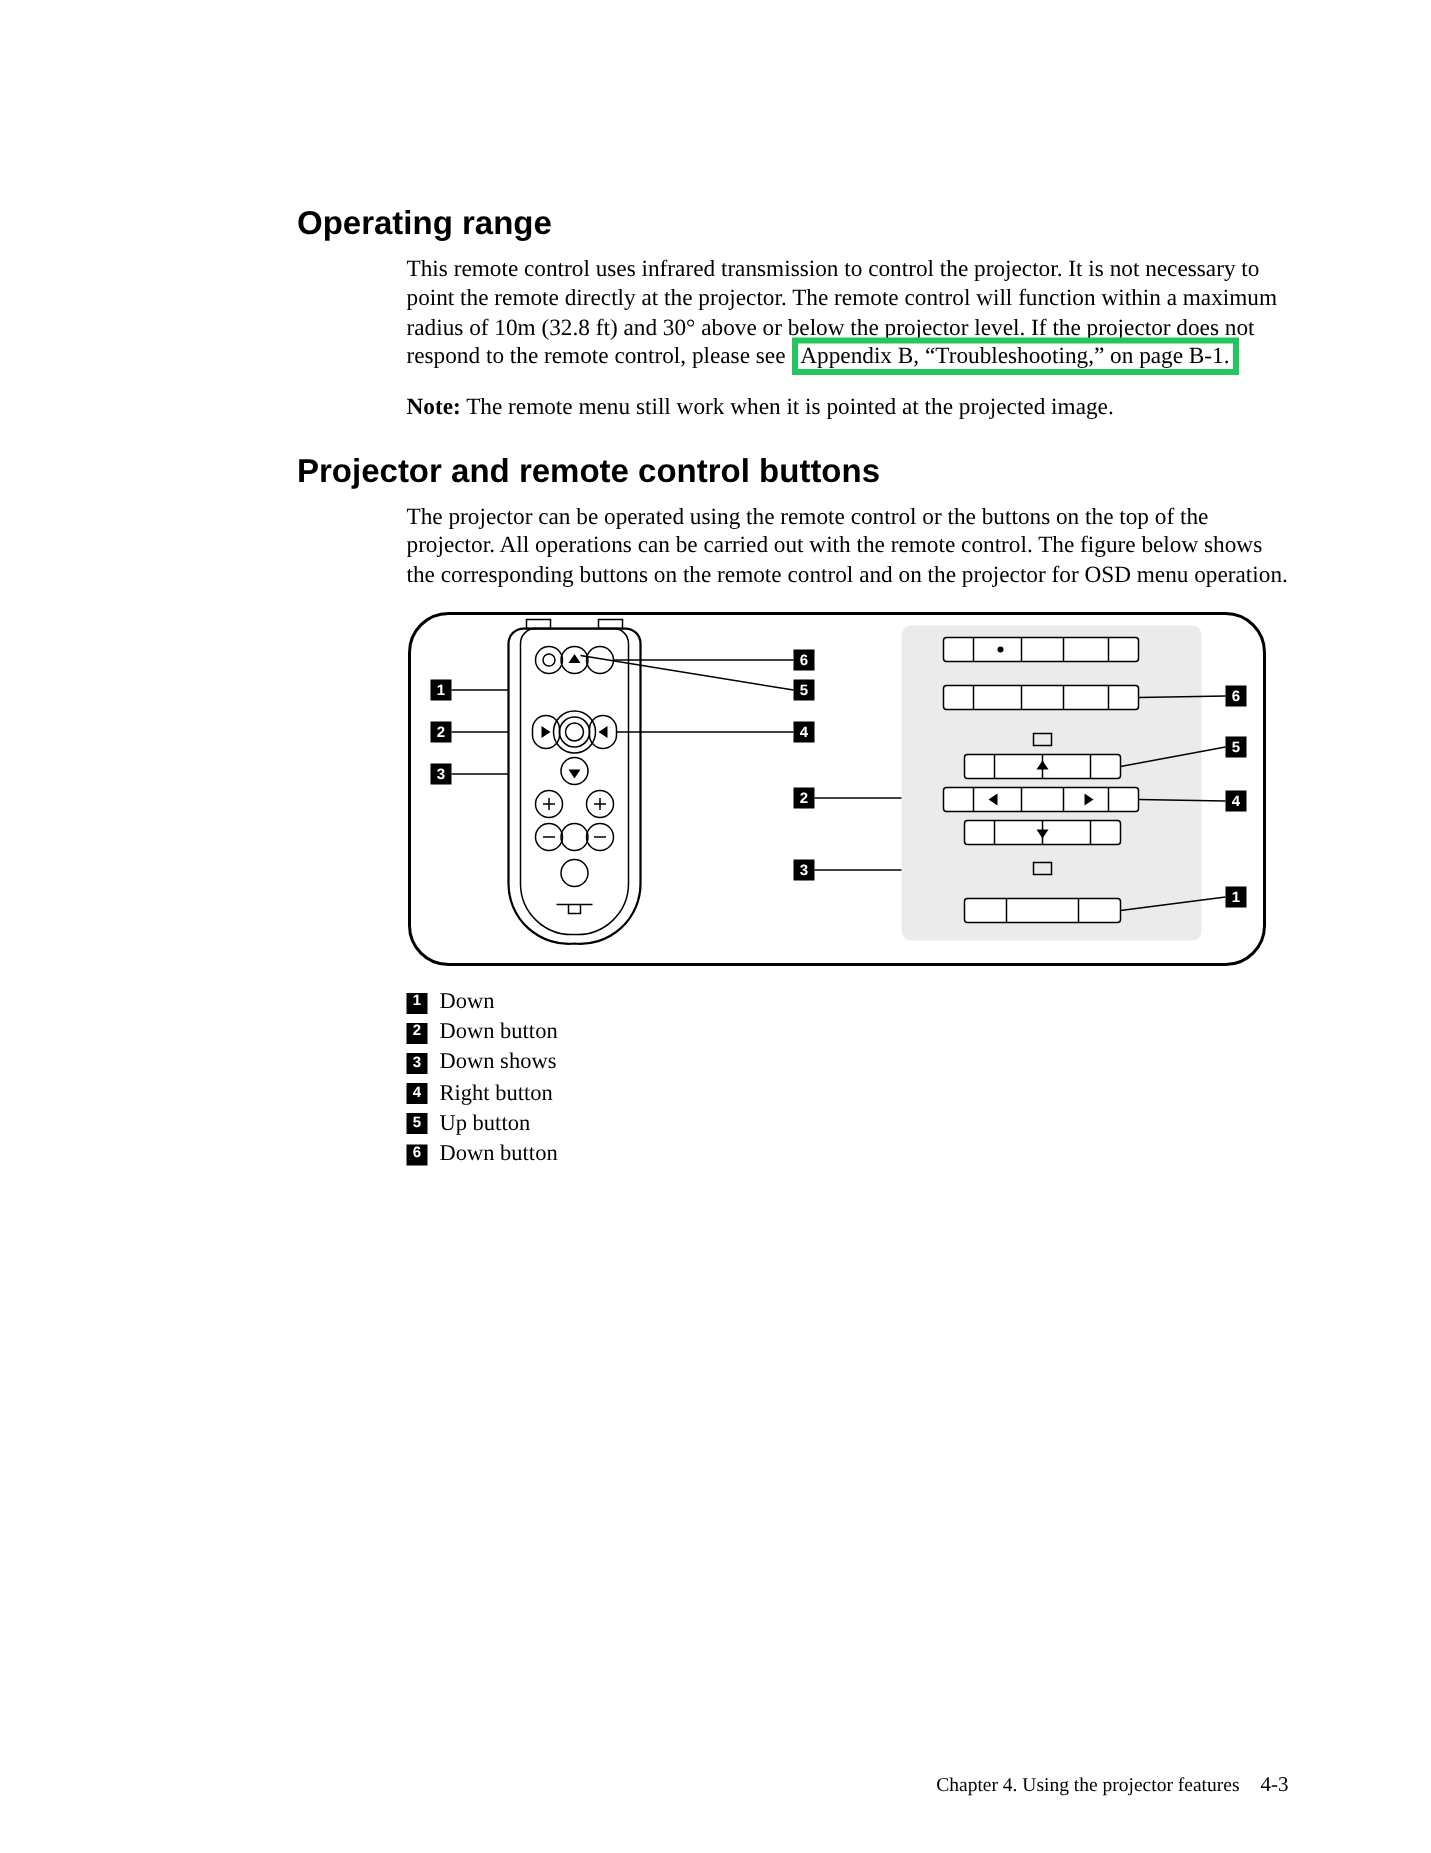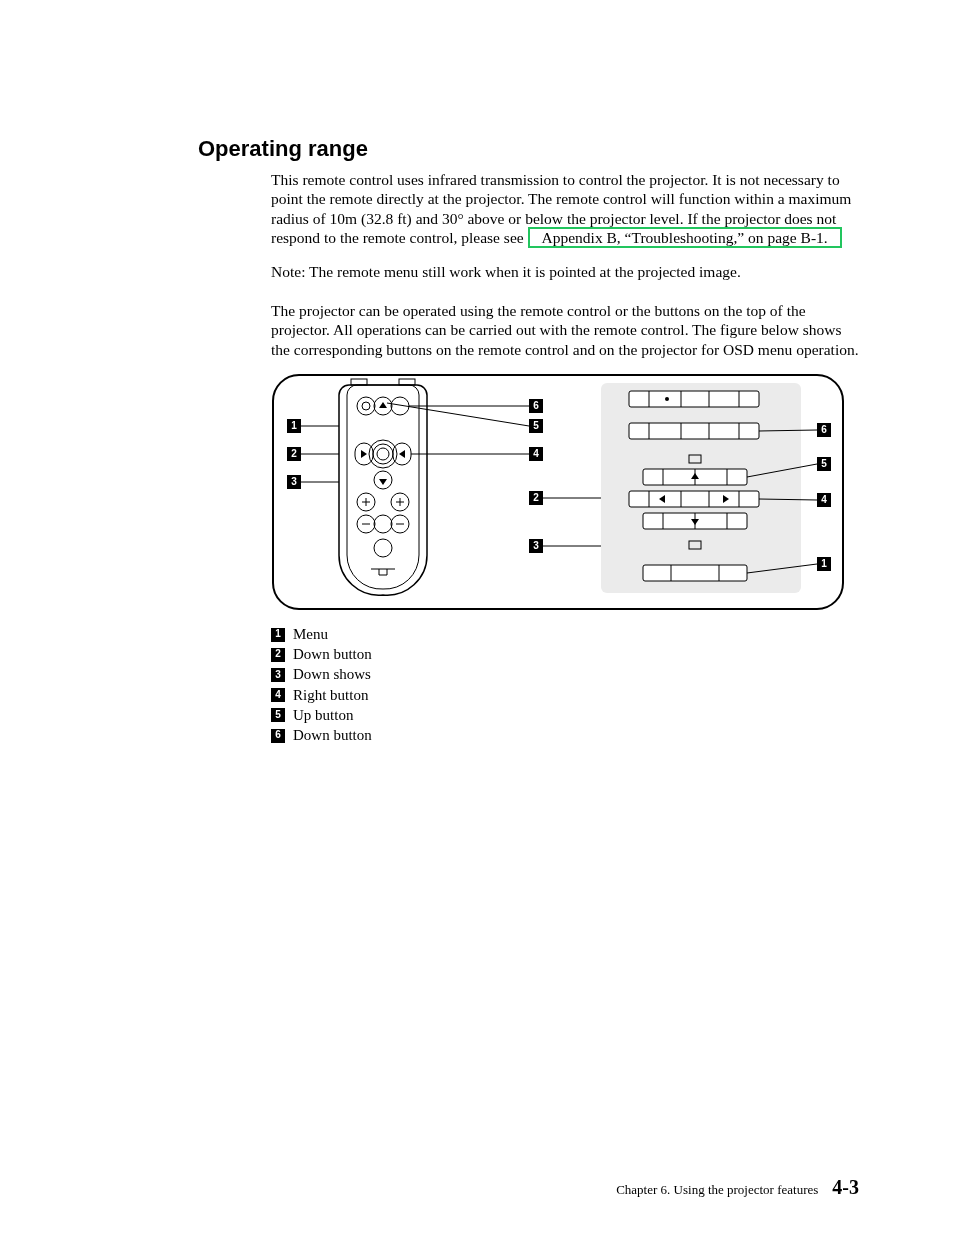--- a/index.html
+++ b/index.html
@@ -32,25 +32,25 @@
   .body-block {
     margin-left: 73px;
     font-size: 15.5px;
     line-height: 1.25;
     text-align: left;
   }
   .body-block p { margin: 0 0 14px 0; }
   a.xref {
     color: #000;
     text-decoration: none;
-    border: 2px solid #22c55e;
-    padding: 0 12px;
+    border: 4px solid #22c55e;
+    padding: 0 2px;
     display: inline;
   }
-  .note-label { font-weight: 400; }
+  .note-label { font-weight: 700; }
   .gap1 { height: 6px; }
 
   
   .figure-wrap {
     margin: 2px 0 14px 73px;
     width: 574px;
     height: 238px;
   }
   svg.figure { display: block; }
 
@@ -84,41 +84,42 @@
     position: absolute;
     bottom: 36px;
     right: 95px;
     font-size: 13px;
     color: #000;
     display: flex;
     align-items: baseline;
     gap: 14px;
   }
   .footer .pn {
-    font-weight: 700;
-    font-size: 20px;
+    font-weight: 400;
+    font-size: 14px;
   }
 </style>
 </head>
 <body>
 
 <div class="page">
 
   <h2 class="section">Operating range</h2>
   <div class="body-block">
     <p>
       <span>This remote control uses infrared transmission to control the projector. It is not necessary to point the remote directly at the projector. The remote control will function within a maximum radius of 10m (32.8 ft) and 30° above or below the projector level. If the projector does not respond to the remote control, please see </span><a class="xref" href="#">Appendix B, “Troubleshooting,” on page B-1.</a>
     </p>
     <p>
       <span class="note-label">Note:</span><span> The remote menu still work when it is pointed at the projected image.</span>
     </p>
   </div>
 
   <div class="gap1"></div>
 
+  <h2 class="section">Projector and remote control buttons</h2>
   <div class="body-block">
     <p>The projector can be operated using the remote control or the buttons on the top of the projector. All operations can be carried out with the remote control. The figure below shows the corresponding buttons on the remote control and on the projector for OSD menu operation.</p>
   </div>
 
   <div class="figure-wrap">
     <svg class="figure" viewBox="0 0 574 238" width="574" height="238" xmlns="http://www.w3.org/2000/svg">
 
       <rect x="2" y="2" width="570" height="234" rx="26" ry="26" fill="none" stroke="#000" stroke-width="2"></rect>
 
       <g font-family="Arial, Helvetica, sans-serif" font-weight="700" font-size="10" fill="#fff">
@@ -280,21 +281,21 @@
       <line x1="488" y1="58" x2="546" y2="57" stroke="#000"></line>
       <line x1="476" y1="104" x2="546" y2="91" stroke="#000"></line>
       <line x1="488" y1="126" x2="546" y2="127" stroke="#000"></line>
       <line x1="476" y1="200" x2="546" y2="191" stroke="#000"></line>
     </svg>
   </div>
 
   <div class="legend">
     <div class="legend-row">
       <span class="legend-num">1</span>
-      <span>Menu</span>
+      <span>Down</span>
     </div>
     <div class="legend-row">
       <span class="legend-num">2</span>
       <span>Down button</span>
     </div>
     <div class="legend-row">
       <span class="legend-num">3</span>
       <span>Down shows</span>
     </div>
     <div class="legend-row">
@@ -305,17 +306,17 @@
       <span class="legend-num">5</span>
       <span>Up button</span>
     </div>
     <div class="legend-row">
       <span class="legend-num">6</span>
       <span>Down button</span>
     </div>
   </div>
 
   <div class="footer">
-    <span>Chapter 6. Using the projector features</span>
+    <span>Chapter 4. Using the projector features</span>
     <span class="pn">4-3</span>
   </div>
 
 </div>
 
 </body></html>

